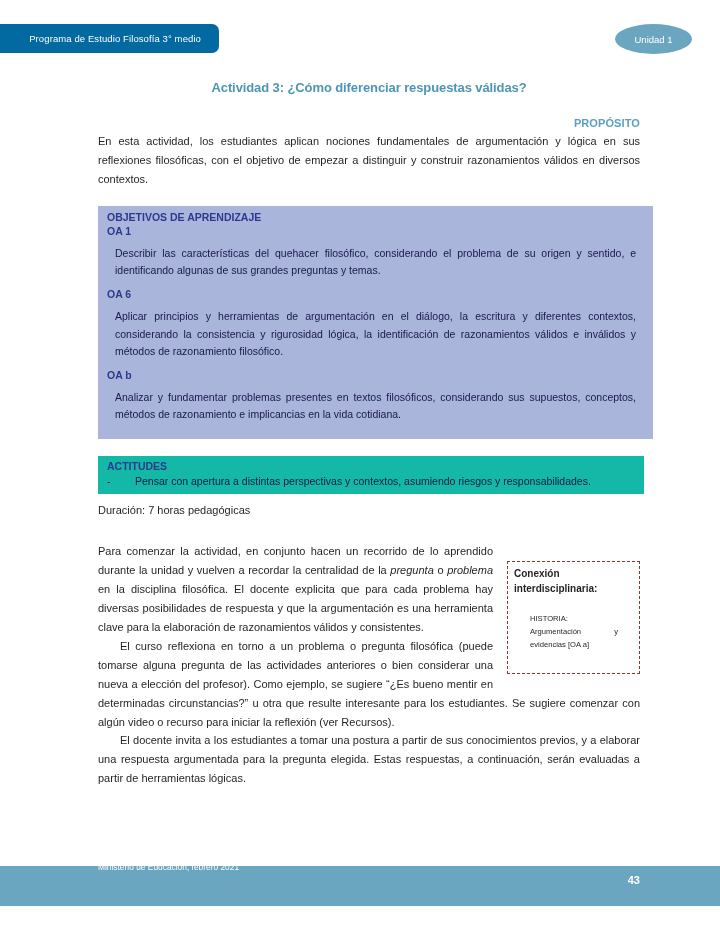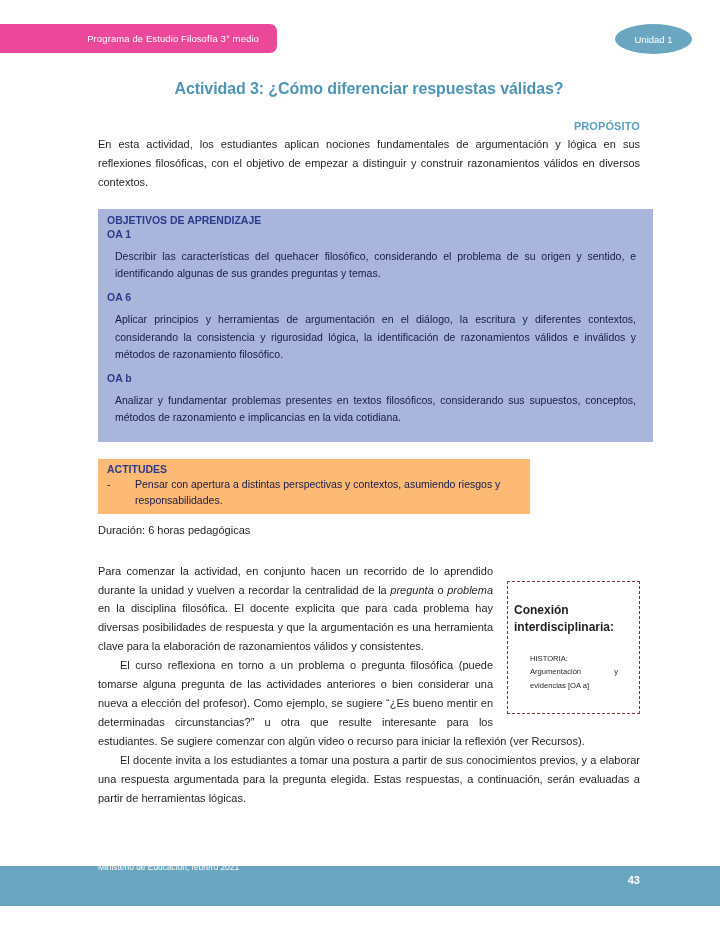--- a/index.html
+++ b/index.html
@@ -14,23 +14,23 @@
     font-family: "Liberation Sans", sans-serif;
     color: #231f20;
     overflow: hidden;
   }
 
   
   .header-band {
     position: absolute;
     left: 0;
     top: 24px;
-    width: 277px;
+    width: 219px;
     height: 29px;
-    background: #ec4899;
+    background: #0369a1;
     border-top-right-radius: 7px;
     border-bottom-right-radius: 7px;
     display: flex;
     align-items: center;
     justify-content: flex-end;
     box-sizing: border-box;
     padding-right: 18px;
   }
   .header-band-label {
     color: #ffffff;
@@ -60,21 +60,21 @@
   .page {
     position: absolute;
     left: 98px;
     top: 80px;
     width: 542px;
   }
 
   .doc-title {
     text-align: center;
     color: #4e95b5;
-    font-size: 16px;
+    font-size: 13px;
     font-weight: bold;
     margin: 0 0 22px 0;
     letter-spacing: -.1px;
   }
 
   .section-heading {
     color: #5aa0c0;
     font-size: 11px;
     font-weight: bold;
     margin: 0 0 3px 0;
@@ -118,25 +118,25 @@
   .oa-text {
     color: #17194a;
     font-size: 10.5px;
     line-height: 1.68;
     margin: 8px;
     text-align: justify;
   }
 
   
   .act-box {
-    background: #fdba74;
+    background: #14b8a6;
     margin-top: 17px;
     padding: 4px 9px 5px 9px;
     box-sizing: border-box;
-    width: 432px;
+    width: 546px;
   }
   .act-box-title {
     color: #2b3a8c;
     font-size: 10.5px;
     font-weight: bold;
     margin: 0 0 1px 0;
   }
   .act-item {
     color: #17194a;
     font-size: 10.5px;
@@ -161,24 +161,24 @@
   .conexion-box {
     float: right;
     width: 133px;
     margin: 19px 0 6px 14px;
     border: 1px dashed #7d3c36;
     padding: 5px 5px 5px 6px;
     box-sizing: border-box;
     background: #ffffff;
   }
   .conexion-title {
-    font-size: 12px;
-    font-weight: bold;
-    color: #231f20;
-    margin: 15px 0 2px 0;
+    font-size: 10px;
+    font-weight: bold;
+    color: #231f20;
+    margin: 0 0 2px 0;
     line-height: 1.45;
   }
   .conexion-text {
     font-size: 7.6px;
     color: #231f20;
     margin: 16px;
     line-height: 1.72;
     text-align: justify;
   }
 
@@ -243,21 +243,21 @@
   </div>
 
   <div class="act-box">
     <div class="act-box-title">ACTITUDES</div>
     <div class="act-item">
       <span class="act-bullet">-</span>
       <span>Pensar con apertura a distintas perspectivas y contextos, asumiendo riesgos y responsabilidades.</span>
     </div>
   </div>
 
-  <div class="duracion">Duración: 6 horas pedagógicas</div>
+  <div class="duracion">Duración: 7 horas pedagógicas</div>
 
   <div class="desarrollo-wrap clearfix">
 
     <div class="conexion-box">
       <div class="conexion-title">Conexión interdisciplinaria:</div>
       <p class="conexion-text">HISTORIA: Argumentación y evidencias [OA a]</p>
     </div>
 
     <p class="body-text"><span>Para comenzar la actividad, en conjunto hacen un recorrido de lo aprendido durante la unidad y vuelven a recordar la centralidad de la </span><em>pregunta</em><span> o </span><em>problema</em><span> en la disciplina filosófica. El docente explicita que para cada problema hay diversas posibilidades de respuesta y que la argumentación es una herramienta clave para la elaboración de razonamientos válidos y consistentes.</span></p>
 

